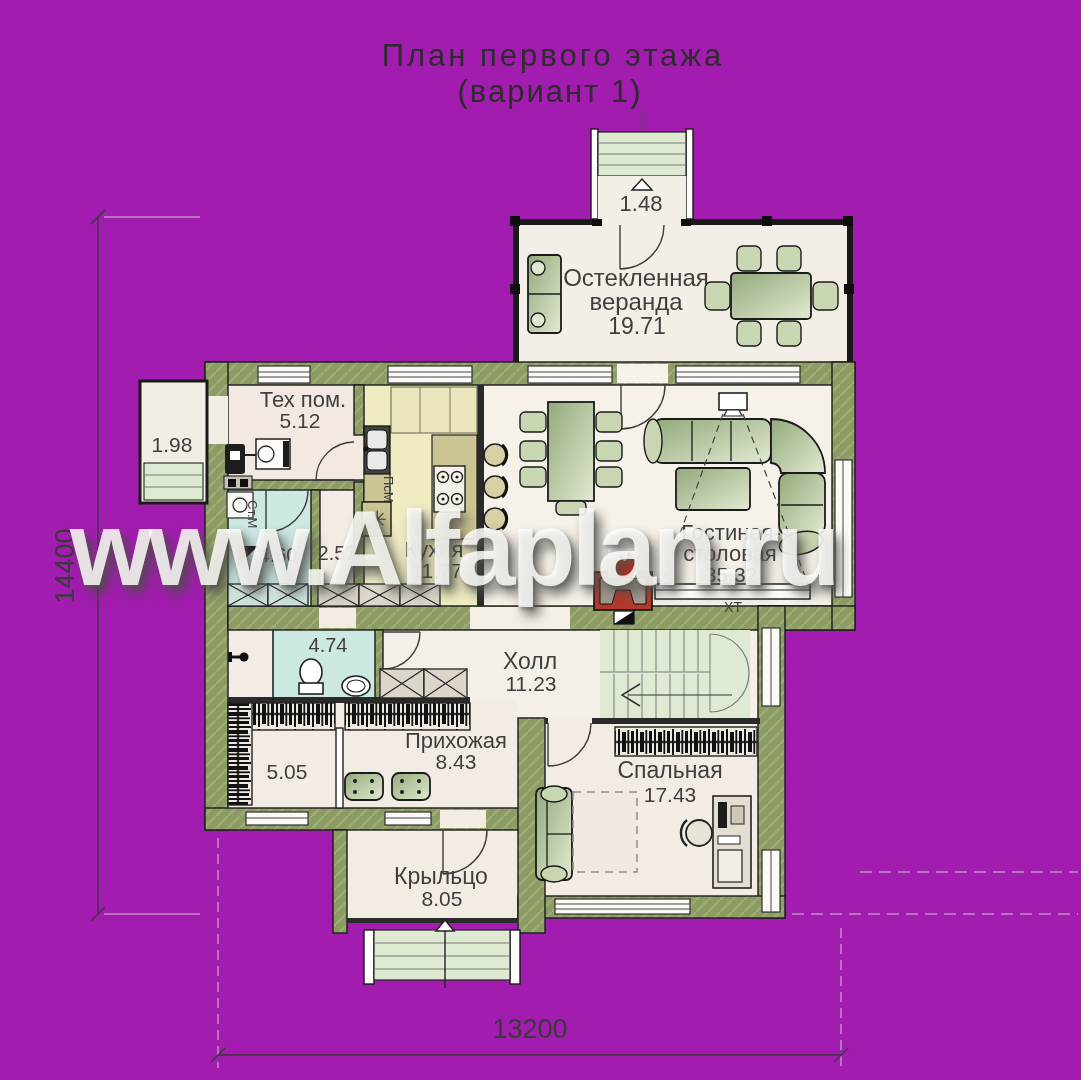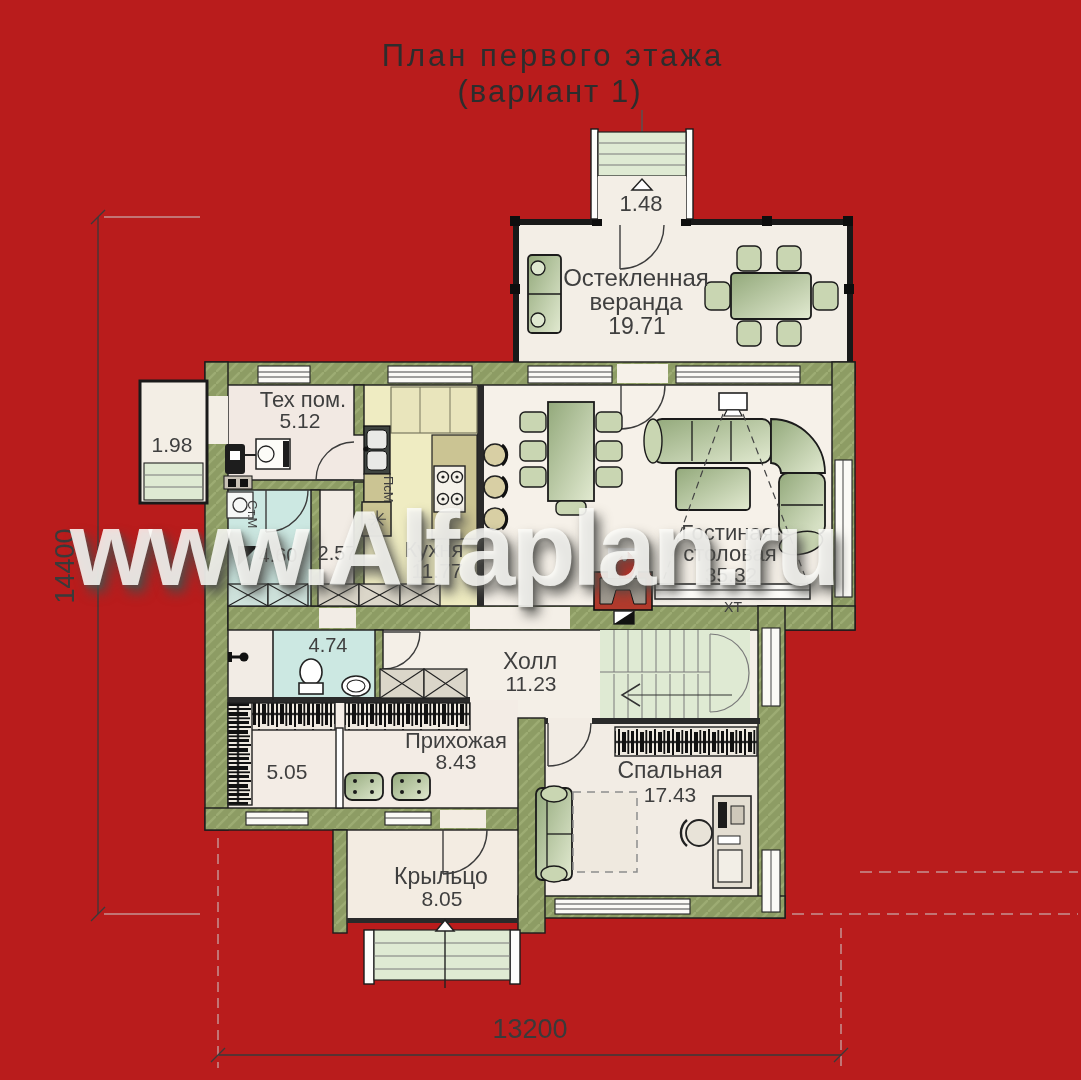--- a/index.html
+++ b/index.html
@@ -1,16 +1,16 @@
 <!DOCTYPE html>
 <html><head>
 <meta charset="utf-8">
 <style>
   html,body{margin:0;padding:0;background:#ffffff;}
-  #stage{position:relative;width:1081px;height:1080px;background:#b91c1c;overflow:hidden;
+  #stage{position:relative;width:1081px;height:1080px;background:#a21caf;overflow:hidden;
          font-family:"Liberation Sans","DejaVu Sans",sans-serif;}
   #plan-svg{position:absolute;left:0;top:0;}
   text{font-family:"Liberation Sans","DejaVu Sans",sans-serif;fill:#3f3f3f;}
   .ttl{fill:#2d2d2d;}
   .dimtxt{fill:#3a3a3a;}
   .wall{fill:url(#wallp);stroke:#1c1c1c;stroke-width:1.4;}
   .thinwall{fill:#2a2a2a;}
   .win{fill:#fbfaf6;stroke:#222;stroke-width:1.1;}
   .winline{stroke:#444;stroke-width:1;}
   .door{stroke:#3c3c3c;stroke-width:1.4;fill:none;}

